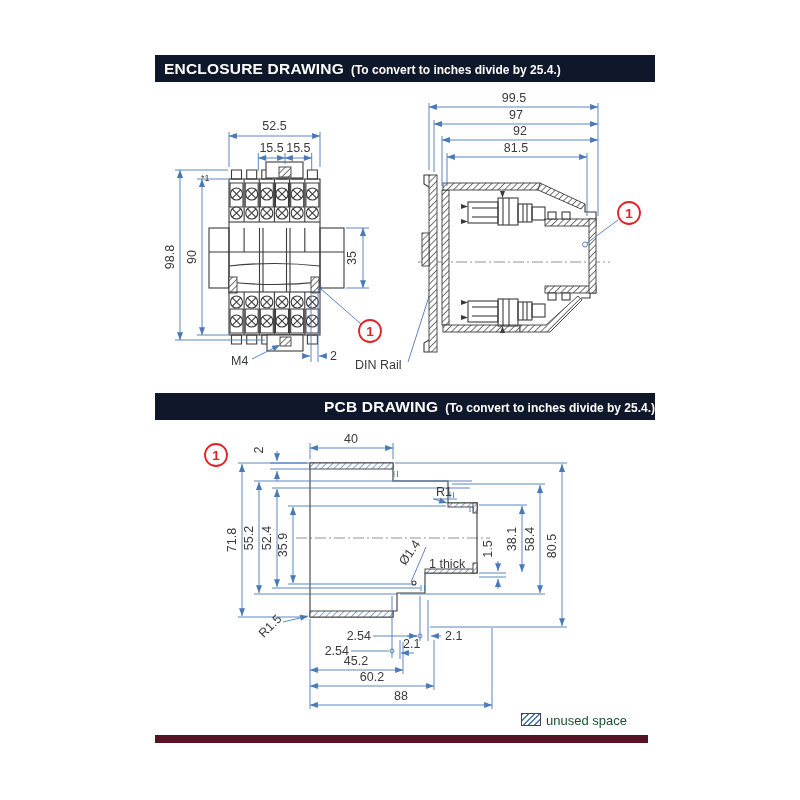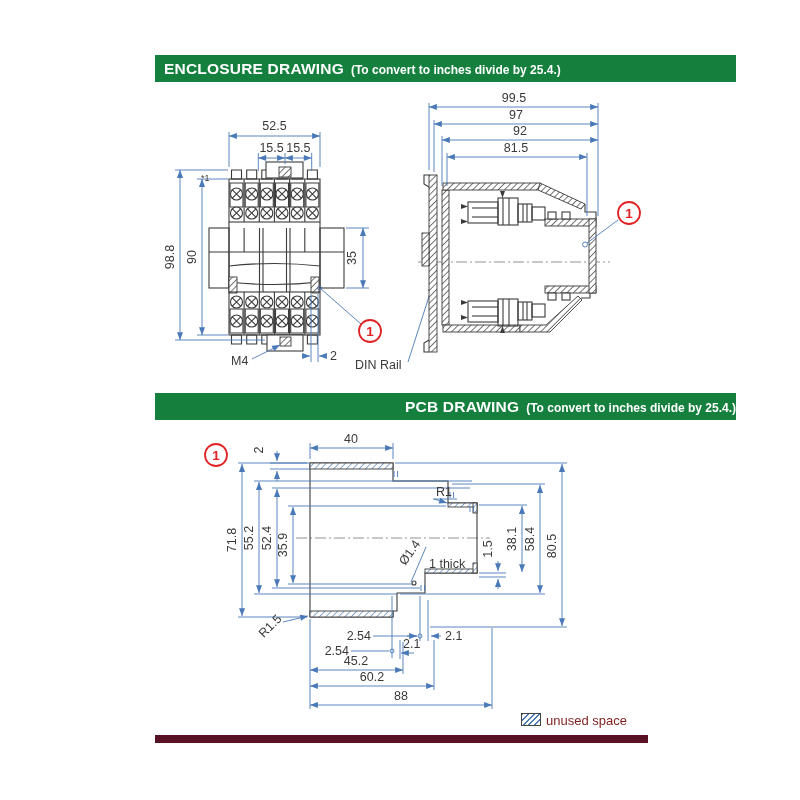--- a/index.html
+++ b/index.html
@@ -1,23 +1,23 @@
 <!DOCTYPE html>
 <html><head>
 <meta charset="utf-8">
 <style>
   html,body{margin:0;padding:0;background:#fff;}
   body{width:800px;height:800px;position:relative;font-family:"Liberation Sans",sans-serif;overflow:hidden;}
   .page{position:absolute;inset:0;background:#fff;}
-  .hbar{position:absolute;left:155px;width:581px;height:27px;background:#15803d;color:#fff;
+  .hbar{position:absolute;left:155px;width:500px;height:27px;background:#0f172a;color:#fff;
         line-height:27px;padding-left:9px;box-sizing:border-box;white-space:nowrap;}
   .hbar .t{font-size:15.5px;font-weight:bold;letter-spacing:.2px;}
   .hbar .s{font-size:12px;font-weight:bold;margin-left:7px;}
   .fbar{position:absolute;left:155px;top:735px;width:493px;height:8px;background:#571224;}
-  .legend{position:absolute;left:521px;top:713px;font-size:13px;color:#7f1d1d;white-space:nowrap;}
+  .legend{position:absolute;left:521px;top:713px;font-size:13px;color:#14532d;white-space:nowrap;}
   .legend .sw{display:inline-block;width:18px;height:11px;border:1px solid #444;vertical-align:-1px;
         background:repeating-linear-gradient(135deg,#4a79b8 0px,#4a79b8 1.2px,#fff 1.2px,#fff 4px);}
   .legend .lb{margin-left:5px;}
   svg{position:absolute;overflow:visible;}
   svg text{font-family:"Liberation Sans",sans-serif;}
   .ol{stroke:#3b3b3b;stroke-width:1.1;fill:none;}
   .olw{stroke:#3b3b3b;stroke-width:1.1;fill:#fff;}
   .hd{fill:url(#hD);stroke:#3b3b3b;stroke-width:.9;}
   .hb{fill:url(#hB);stroke:#3b3b3b;stroke-width:.9;}
   .dl{stroke:#4a79b8;stroke-width:.9;fill:none;}

